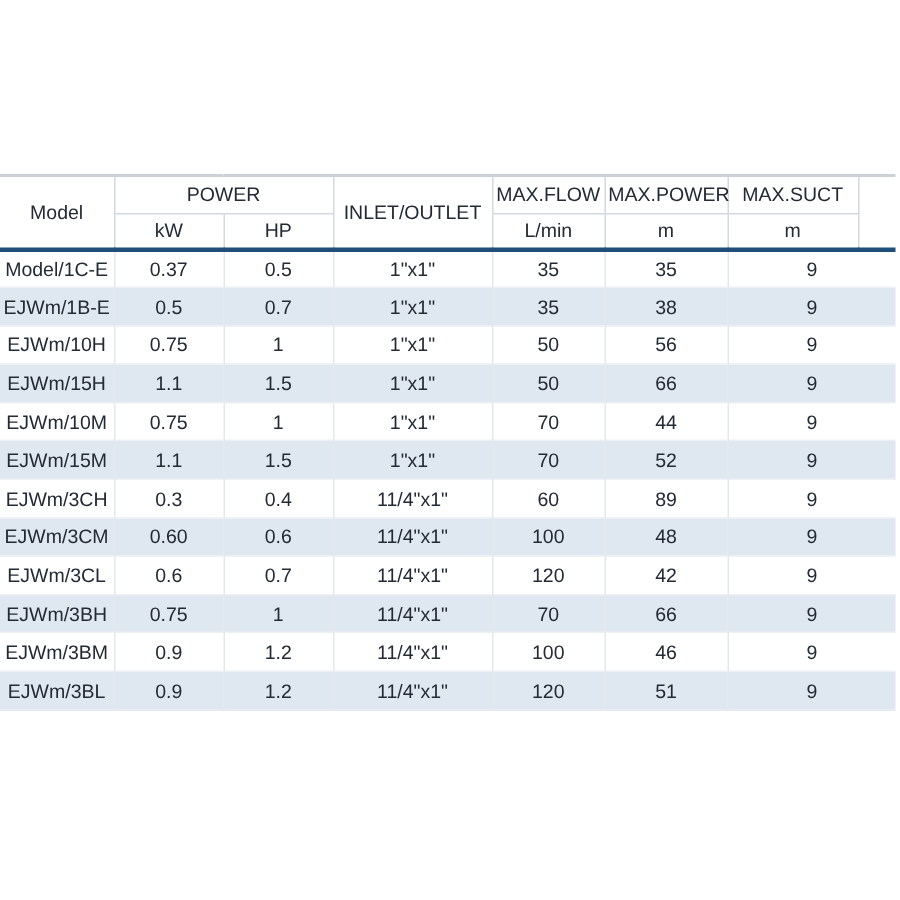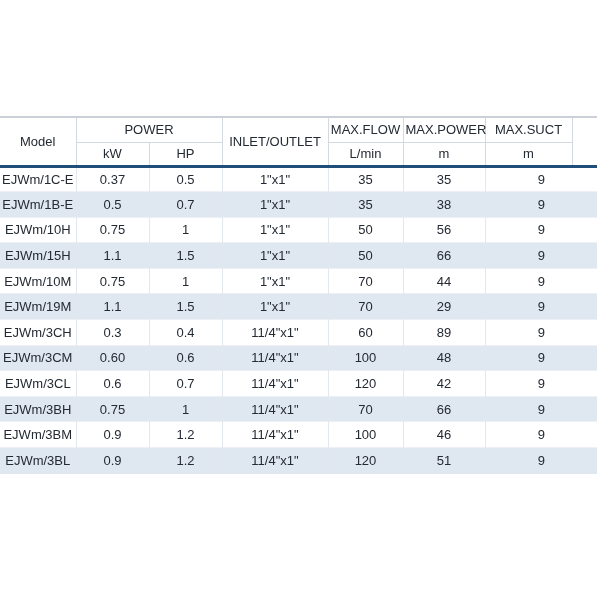--- a/index.html
+++ b/index.html
@@ -87,21 +87,21 @@
       <tr>
         <th>kW</th>
         <th>HP</th>
         <th>L/min</th>
         <th>m</th>
         <th>m</th>
       </tr>
     </thead>
     <tbody>
         <tr>
-      <td>EJWm/1C-E</td>
+      <td>Model/1C-E</td>
       <td>0.37</td>
       <td>0.5</td>
       <td>1"x1"</td>
       <td>35</td>
       <td>35</td>
       <td colspan="2">9</td>
     </tr>
         <tr class="striped">
       <td>EJWm/1B-E</td>
       <td>0.5</td>
@@ -132,26 +132,26 @@
         <tr>
       <td>EJWm/10M</td>
       <td>0.75</td>
       <td>1</td>
       <td>1"x1"</td>
       <td>70</td>
       <td>44</td>
       <td colspan="2">9</td>
     </tr>
         <tr class="striped">
-      <td>EJWm/19M</td>
+      <td>EJWm/15M</td>
       <td>1.1</td>
       <td>1.5</td>
       <td>1"x1"</td>
       <td>70</td>
-      <td>29</td>
+      <td>52</td>
       <td colspan="2">9</td>
     </tr>
         <tr>
       <td>EJWm/3CH</td>
       <td>0.3</td>
       <td>0.4</td>
       <td>11/4"x1"</td>
       <td>60</td>
       <td>89</td>
       <td colspan="2">9</td>

